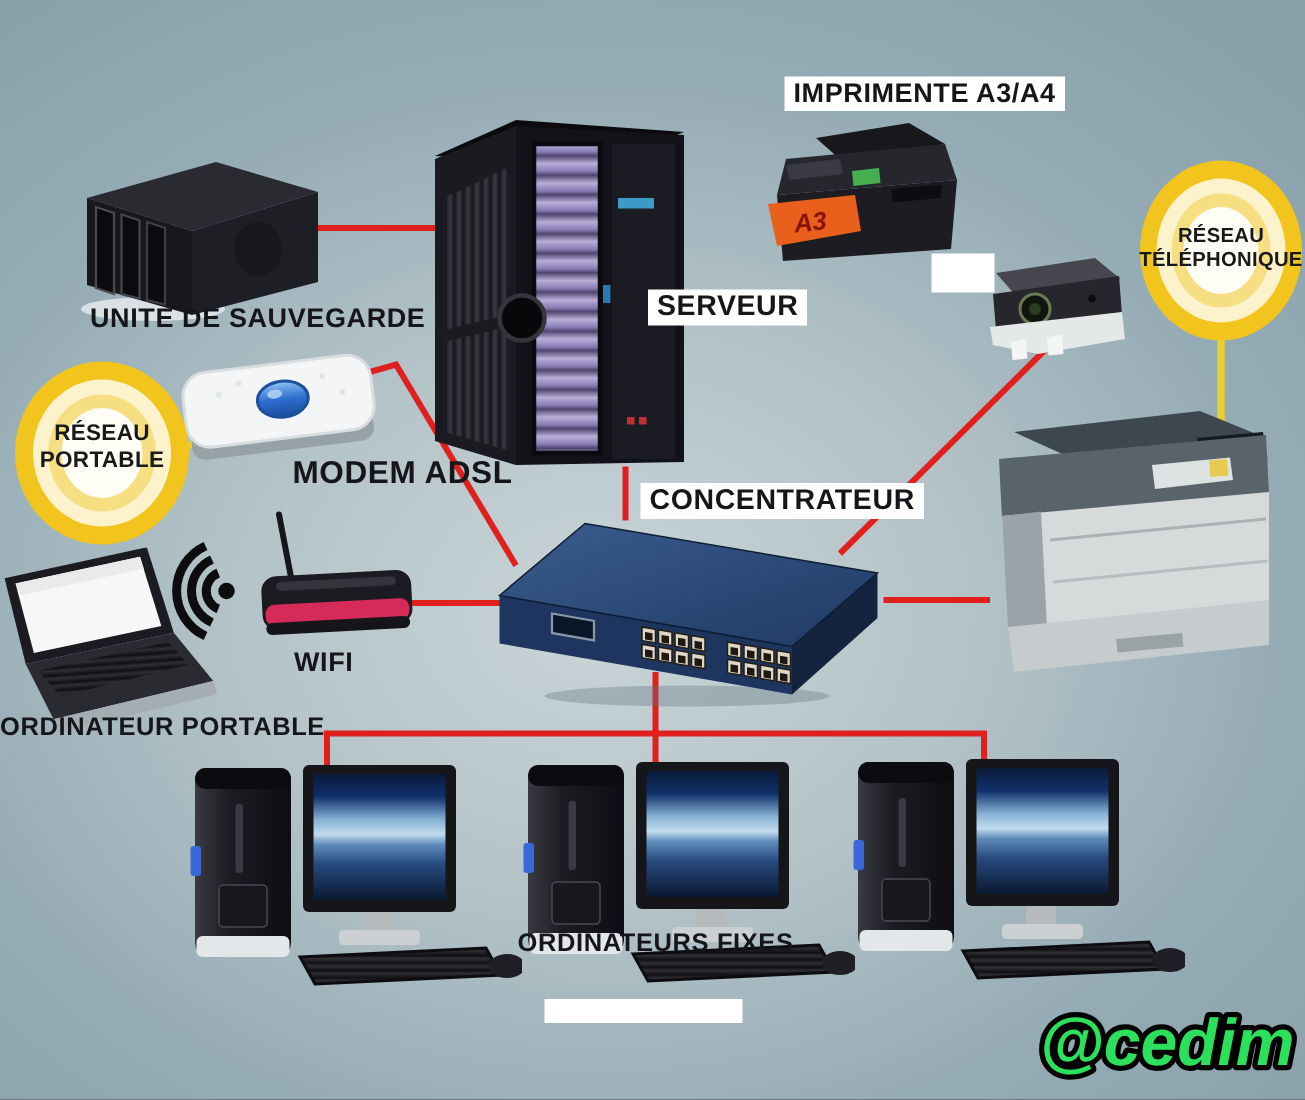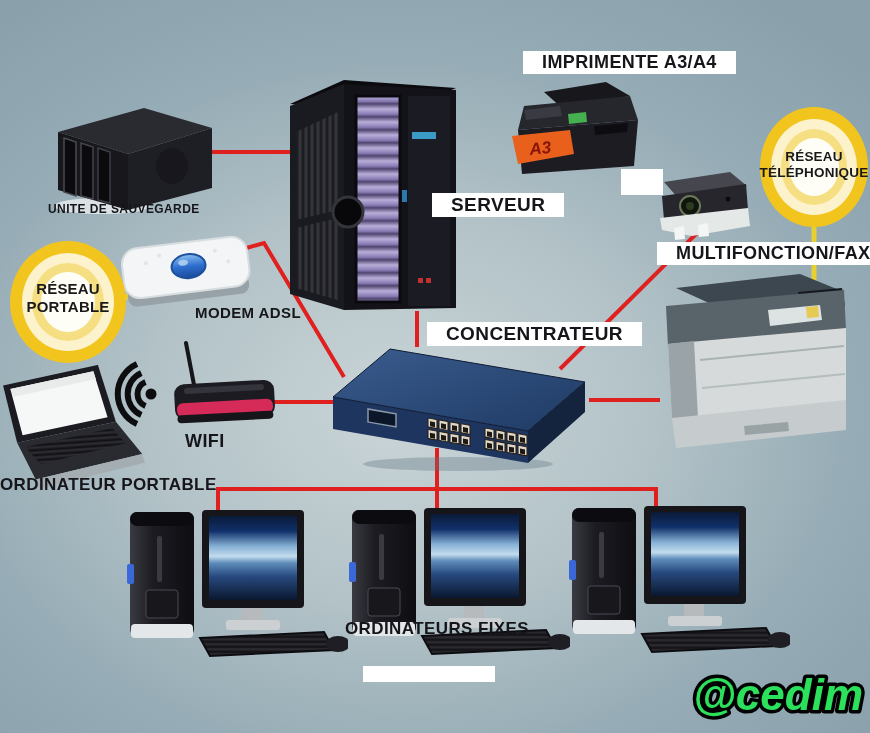--- a/index.html
+++ b/index.html
@@ -8,21 +8,21 @@
     background:radial-gradient(ellipse 640px 500px at 46% 56%,
       #cad5d7 0%, #b2c2c7 40%, #95abb5 72%, #8aa0ab 100%);
     font-family:"Liberation Sans", sans-serif;
   }
   #connections-svg{position:absolute;left:0;top:0;z-index:1;}
   .dev{position:absolute;z-index:2;}
   .lbl{
     position:absolute;z-index:3;font-weight:bold;color:#15151a;
     letter-spacing:.4px;white-space:nowrap;line-height:1.05;
   }
-  .strip{background:#ffffff;padding:2px 19px;}
+  .strip{background:#ffffff;padding:2px 6px;}
   .patch{position:absolute;z-index:2;background:#ffffff;}
   .badge-text{
     position:absolute;z-index:3;text-align:center;font-weight:bold;
     color:#191919;line-height:1.2;letter-spacing:.2px;
   }
   .badge-text span{display:block;}
   .wm{position:absolute;z-index:4;}
 </style>
 </head>
 <body>
@@ -301,27 +301,26 @@
     <ellipse cx="56" cy="61" rx="25" ry="29" fill="#fffef6"></ellipse>
   </svg>
   <div class="badge-text" style="left:756px;top:149px;width:116px;font-size:13.5px">
     <span>RÉSEAU</span>
     <span>TÉLÉPHONIQUE</span>
   </div>
 
   <div class="patch" style="left:621px;top:169px;width:42px;height:26px"></div>
   <div class="patch" style="left:363px;top:666px;width:132px;height:16px"></div>
 
-  <div class="lbl" style="left:48px;top:203px;font-size:12px">UNITE DE SAUVEGARDE</div>
+  <div class="lbl" style="left:60px;top:203px;font-size:18px">UNITE DE SAUVEGARDE</div>
   <div class="lbl strip" style="left:432px;top:193px;font-size:19px">SERVEUR</div>
   <div class="lbl strip" style="left:523px;top:51px;font-size:18px">IMPRIMENTE A3/A4</div>
-  <div class="lbl strip" style="left:657px;top:242px;font-size:18px">MULTIFONCTION/FAX</div>
   <div class="lbl strip" style="left:427px;top:322px;font-size:19px">CONCENTRATEUR</div>
-  <div class="lbl" style="left:195px;top:305px;font-size:15px">MODEM ADSL</div>
-  <div class="lbl" style="left:185px;top:432px;font-size:18px">WIFI</div>
+  <div class="lbl" style="left:195px;top:305px;font-size:21px">MODEM ADSL</div>
+  <div class="lbl" style="left:196px;top:432px;font-size:18px">WIFI</div>
   <div class="lbl" style="left:0px;top:476px;font-size:17px">ORDINATEUR PORTABLE</div>
   <div class="lbl" style="left:345px;top:620px;font-size:17px">ORDINATEURS FIXES</div>
 
   <svg class="wm" style="left:688px;top:658px" width="180" height="72" viewBox="0 0 180 72">
     <text x="90" y="52" text-anchor="middle" font-family="Liberation Sans, sans-serif" font-size="44" font-weight="bold" font-style="italic" stroke="#000000" stroke-width="7" paint-order="stroke" stroke-linejoin="round" fill="#2be05a">@cedim</text>
   </svg>
 
 </div>
 
 </body></html>

